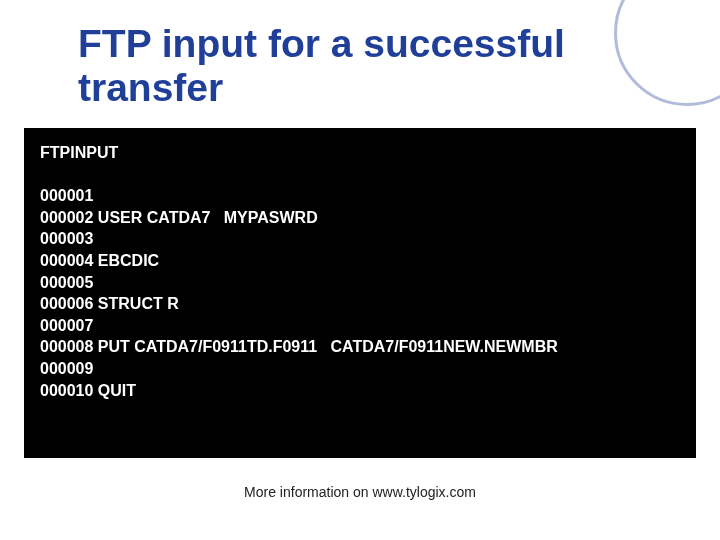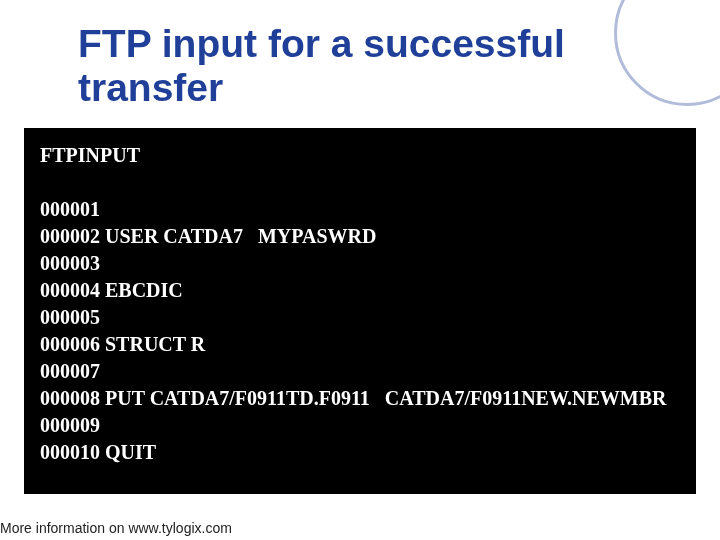--- a/index.html
+++ b/index.html
@@ -31,30 +31,31 @@
   .title {
     font-size: 39px;
     font-weight: bold;
     color: #1f3f99;
     padding: 22px 0 18px 78px;
   }
   .terminal {
     margin: 0 24px;
     background: #000;
     color: #fff;
-    font-family: Liberation Serif, serif;
+    font-family: Liberation Sans, sans-serif;
     font-weight: bold;
-    font-size: 20px;
+    font-size: 16px;
     line-height: 1.35;
     padding: 14px 16px 28px 16px;
     min-height: 330px;
     box-sizing: border-box;
     white-space: pre;
   }
   .footer {
+    text-align: center;
     font-size: 14px;
     color: #222;
     margin-top: 26px;
   }
 </style>
 </head>
 <body>
 
 <div class="slide">
   <div class="deco-arc"></div>

